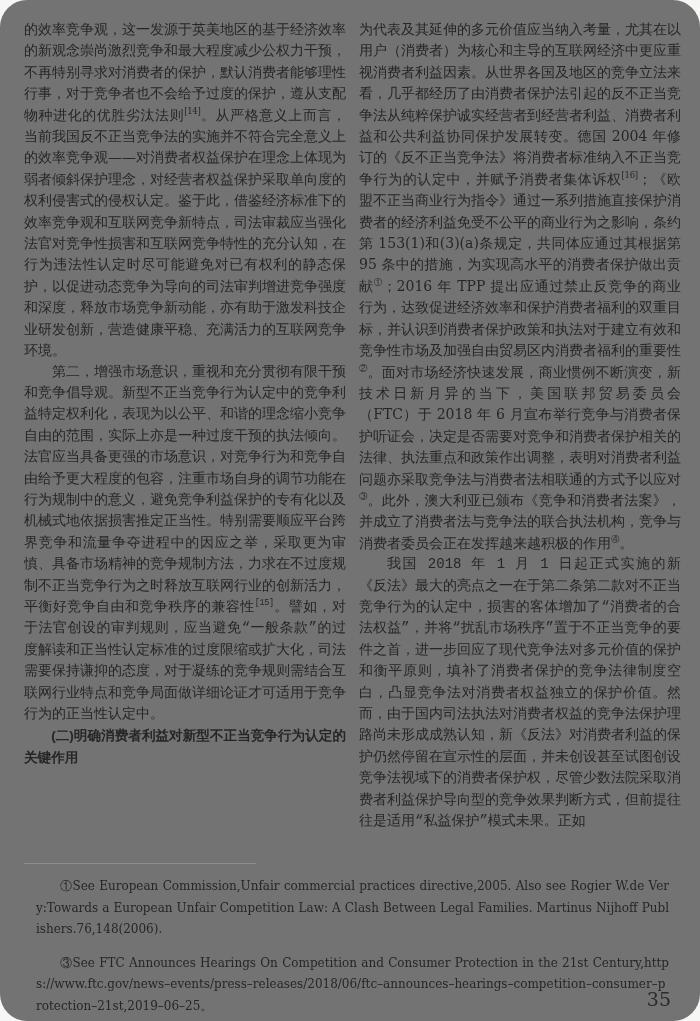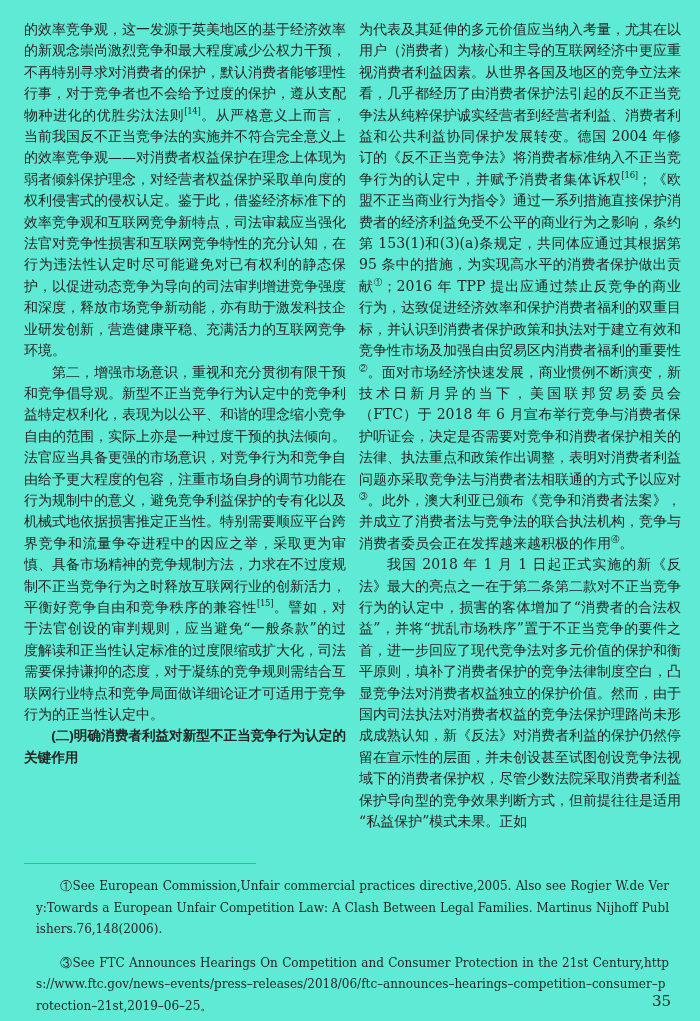--- a/index.html
+++ b/index.html
@@ -5,41 +5,42 @@
   html,body{margin:0;padding:0;}
   body{
     width:700px;height:1021px;
     background:#f6f6f4;
     font-family:"DejaVu Serif","Liberation Serif",serif;
   }
   .sheet{
     position:relative;
     box-sizing:border-box;
     width:700px;height:1021px;
-    background:#5eead4;
+    background:#737373;
     color:#262626;
     padding:19px 19px 0 24px;
     overflow:hidden;
+    border-radius:27px;
   }
   .columns{
     display:flex;
     gap:13px;
     height:838px;
     overflow:hidden;
   }
   .col{
     flex:0 0 322px;
     width:322px;
     font-size:14px;
     line-height:21.4px;
     text-align:justify;
     overflow:hidden;
   }
   .col p{margin:0;}
-  .col p.indent{text-indent:2em;}
+  .col p.indent{text-indent:2em;font-family:Liberation Mono, monospace;}
   .col p.heading{
     font-weight:700;
     font-family:Liberation Sans, sans-serif;
     font-size:13.6px;
     text-indent:2em;
   }
   sup.ref{
     font-size:8.5px;
     line-height:0;
     vertical-align:super;
@@ -58,21 +59,21 @@
   }
   .footnotes p{
     margin:12px;
     text-indent:2em;
     word-break:break-all;
   }
   .page-num{
     position:absolute;
     right:29px;
     bottom:11px;
-    font-size:15px;
+    font-size:19px;
     color:#2a2a2a;
   }
 </style>
 </head>
 <body>
 
 <div class="sheet">
   <div class="columns">
     <div class="col" id="col-left">
         <p class="body">的效率竞争观，这一发源于英美地区的基于经济效率的新观念崇尚激烈竞争和最大程度减少公权力干预，不再特别寻求对消费者的保护，默认消费者能够理性行事，对于竞争者也不会给予过度的保护，遵从支配物种进化的优胜劣汰法则<sup class="ref">[14]</sup>。从严格意义上而言，当前我国反不正当竞争法的实施并不符合完全意义上的效率竞争观——对消费者权益保护在理念上体现为弱者倾斜保护理念，对经营者权益保护采取单向度的权利侵害式的侵权认定。鉴于此，借鉴经济标准下的效率竞争观和互联网竞争新特点，司法审裁应当强化法官对竞争性损害和互联网竞争特性的充分认知，在行为违法性认定时尽可能避免对已有权利的静态保护，以促进动态竞争为导向的司法审判增进竞争强度和深度，释放市场竞争新动能，亦有助于激发科技企业研发创新，营造健康平稳、充满活力的互联网竞争环境。</p>

